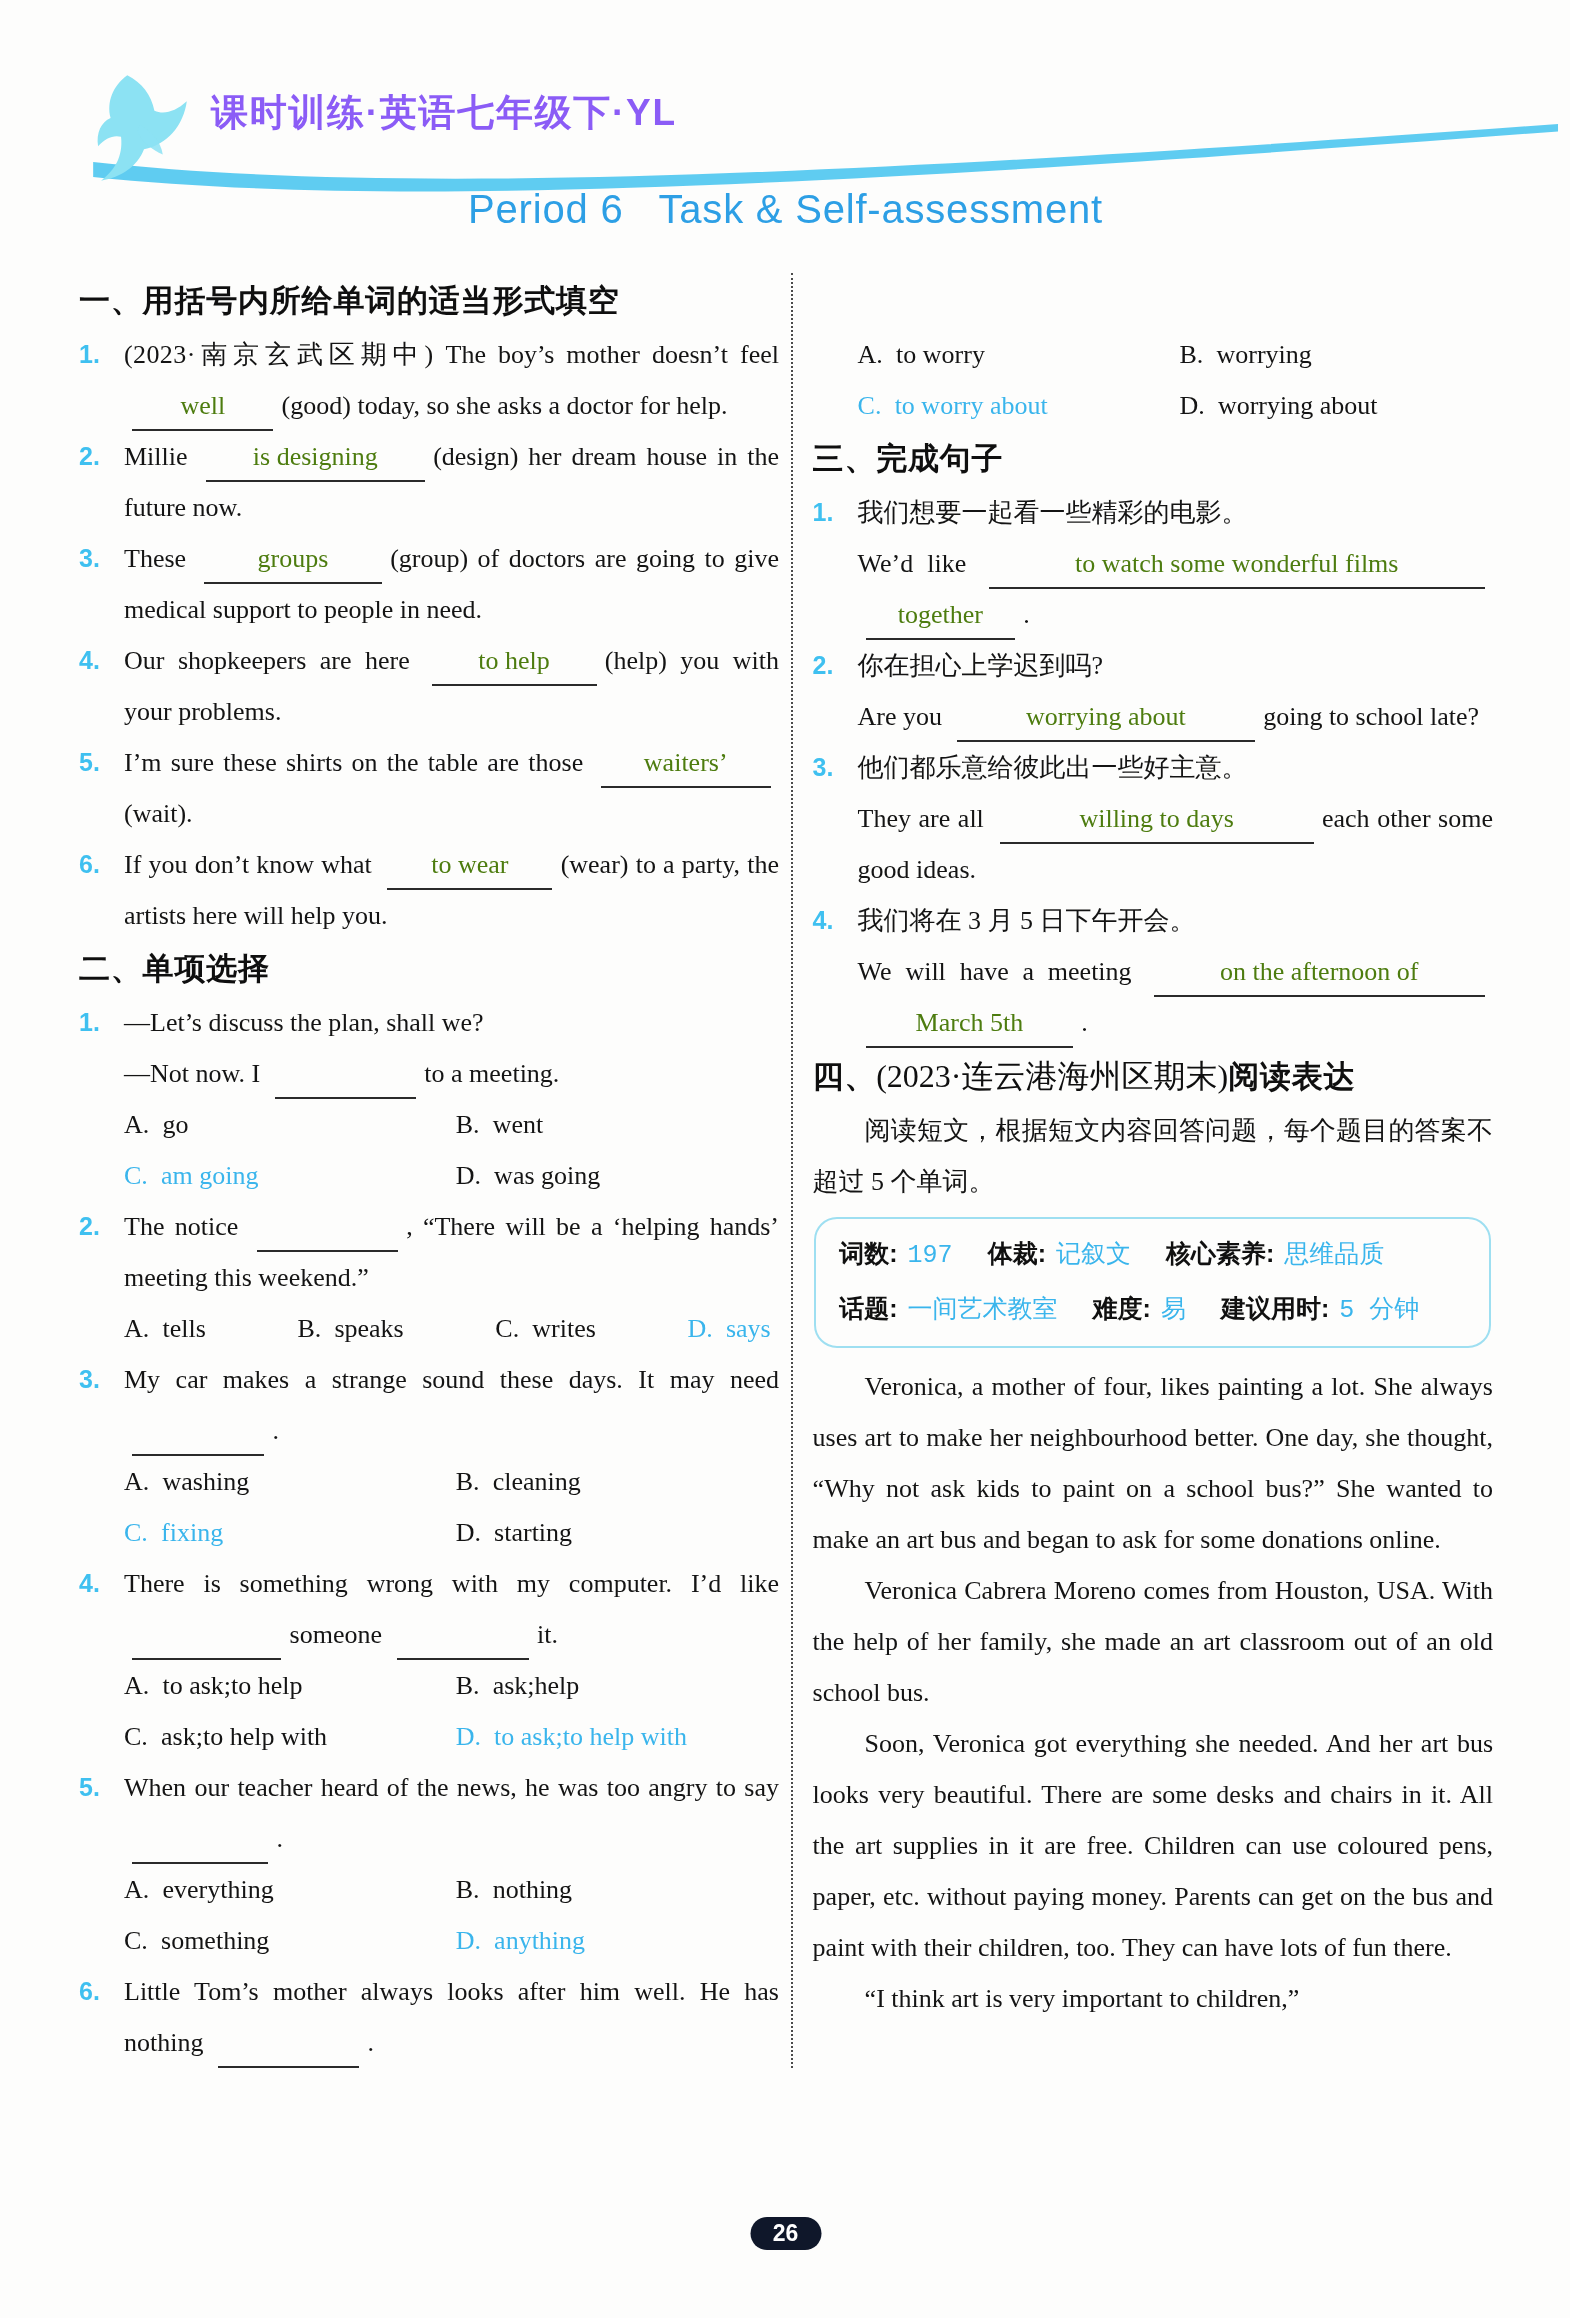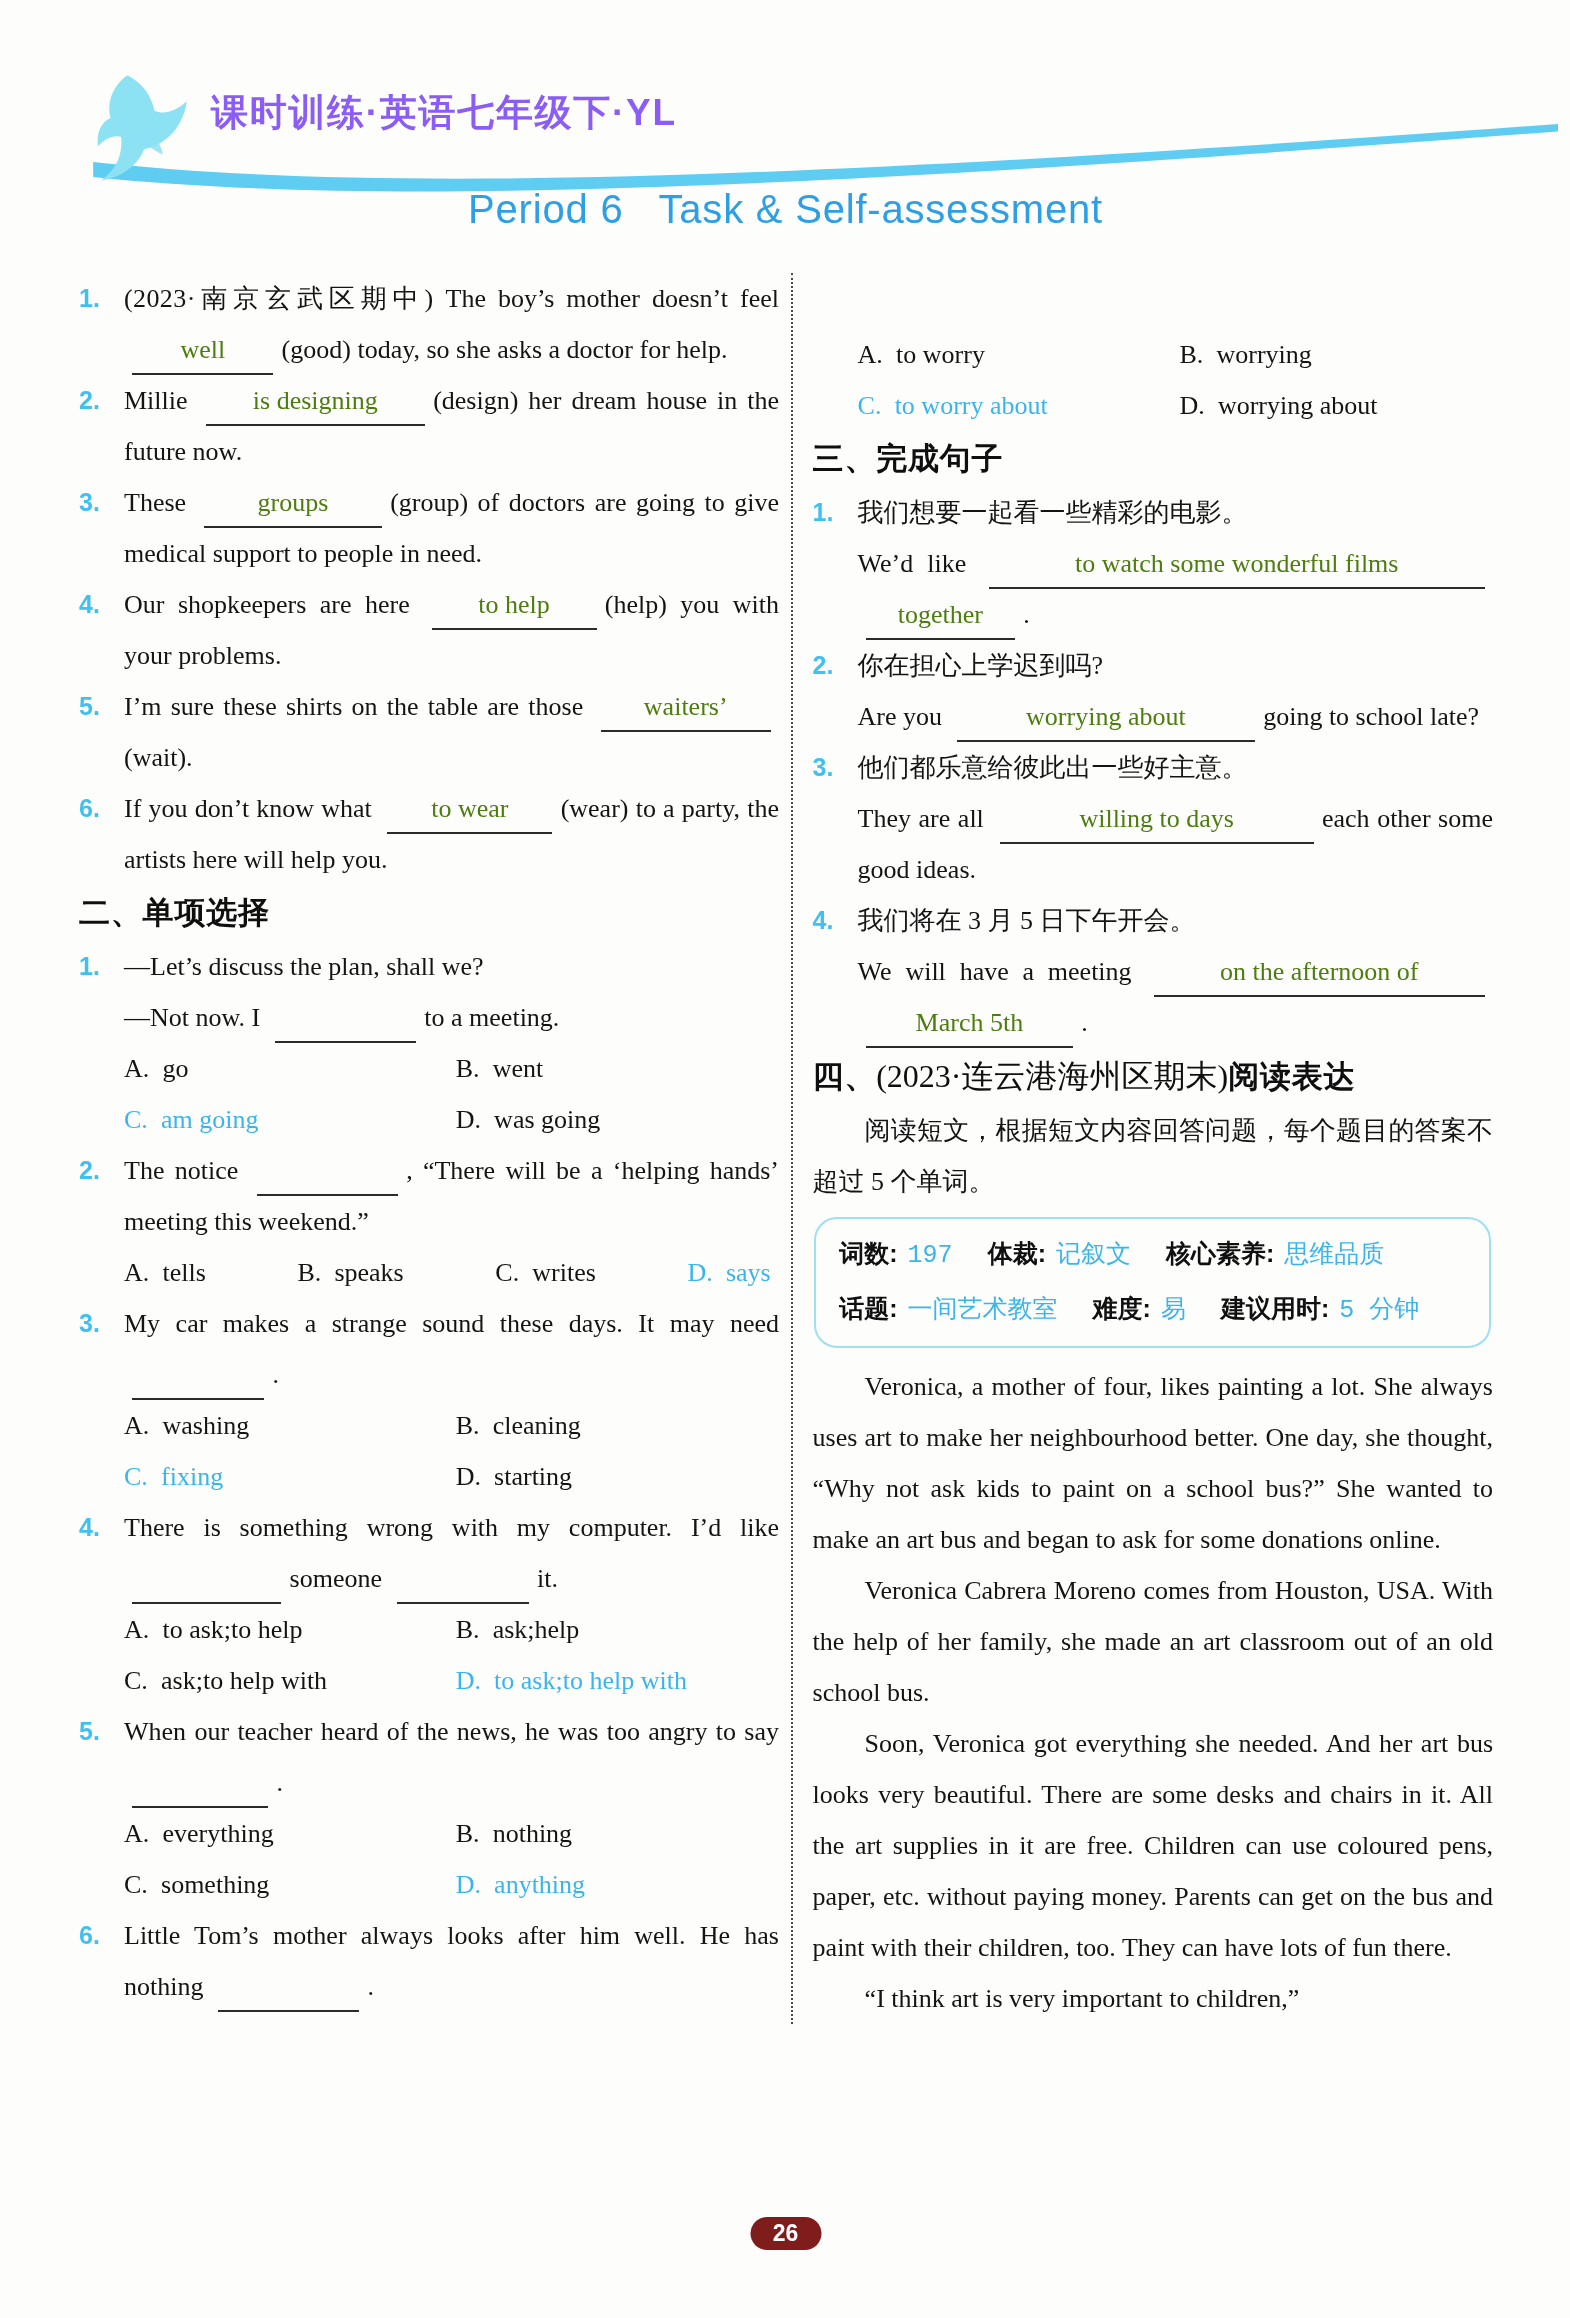--- a/index.html
+++ b/index.html
@@ -44,21 +44,21 @@
   .para{text-align:justify;}
   .para.ind{text-indent:2em;}
   
   .infobox{margin:10px 1.7px 13.2px 1.7px;border:2.5px solid #9edff1;border-radius:23px;
            padding:8.3px 23px;font-family:"Liberation Sans","DejaVu Sans",sans-serif;
            font-size:25px;line-height:53px;}
   .ilab{font-weight:700;color:#101010;margin-right:10px;}
   .ival{color:#3ab5ec;margin-right:35px;font-family:Liberation Mono, monospace;}
   
   .badge{position:absolute;top:2217px;left:50%;transform:translateX(-50%);
-         width:71px;height:33px;border-radius:16.5px;background:#7f1d1d;color:#ffffff;
+         width:71px;height:33px;border-radius:16.5px;background:#0f172a;color:#ffffff;
          font-family:"Liberation Sans","DejaVu Sans",sans-serif;font-weight:700;font-size:23px;
          display:flex;align-items:center;justify-content:center;}
 </style>
 </head>
 <body>
 
 <div class="page">
 
   <div class="header">
     <svg class="swoosh" viewBox="0 0 1899 300" xmlns="http://www.w3.org/2000/svg">
@@ -70,20 +70,21 @@
                C80,41 69,44 60,40 C57,25 48,13 34,6 Z"></path>
       <path fill="#8ce2f3" d="M46,54 C58,60 66,70 68,82 C58,78 48,70 44,60 Z" opacity="0.85"></path>
     </svg>
     <div class="brand">课时训练·英语七年级下·YL</div>
   </div>
 
   <div class="page-title">Period 6   Task &amp; Self-assessment</div>
 
   <div class="columns">
     <div class="col left" id="col-left">
+        <div class="heading">一、用括号内所给单词的适当形式填空</div>
         <div class="item">
           <span class="num">1.</span>
           <div class="ibody"><span class="src">(2023·南京玄武区期中)</span> <span class="tx">The boy’s mother doesn’t feel</span> <span class="blank" style="min-width: 141px;">well</span><span class="tx">(good) today, so she asks a doctor for help.</span> </div>
         </div>
         <div class="item">
           <span class="num">2.</span>
           <div class="ibody"><span class="tx">Millie</span> <span class="blank" style="min-width: 219px;">is designing</span><span class="tx">(design) her dream house in the future now.</span> </div>
         </div>
         <div class="item">
           <span class="num">3.</span>

